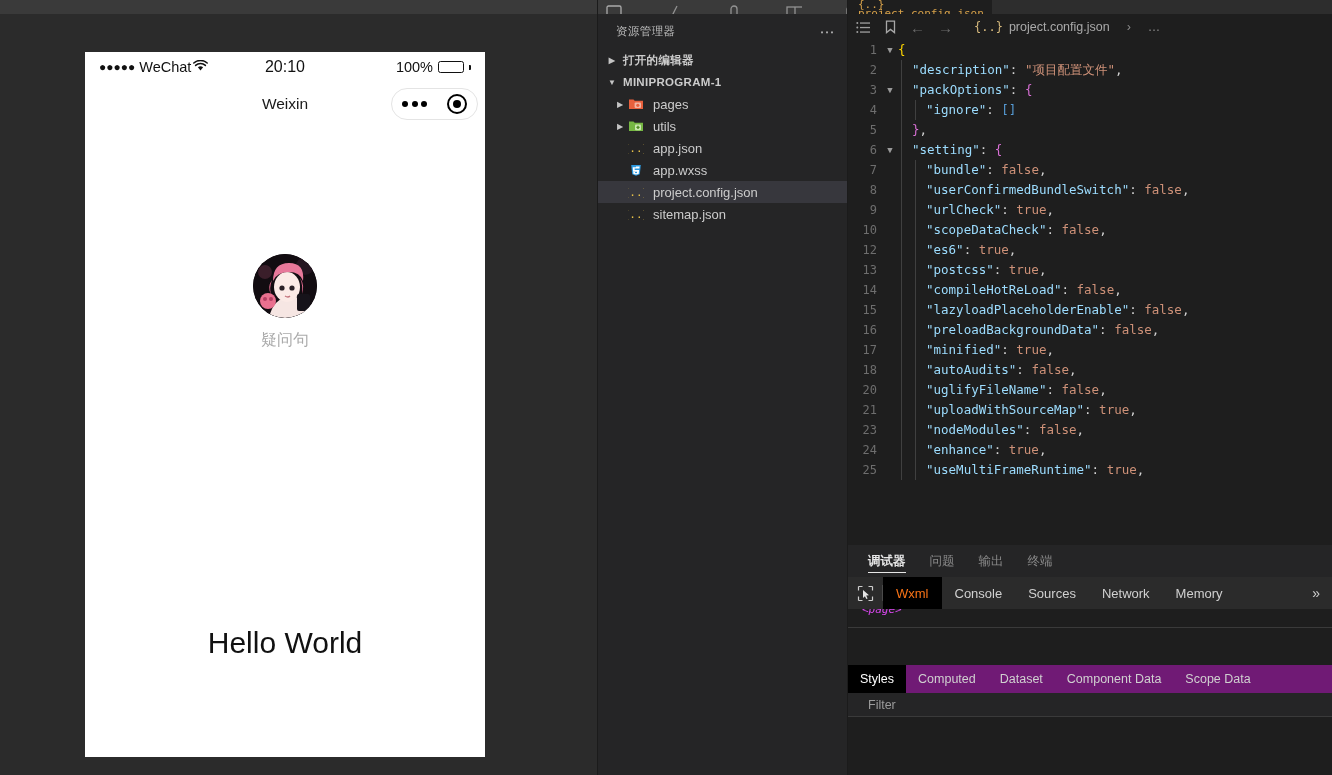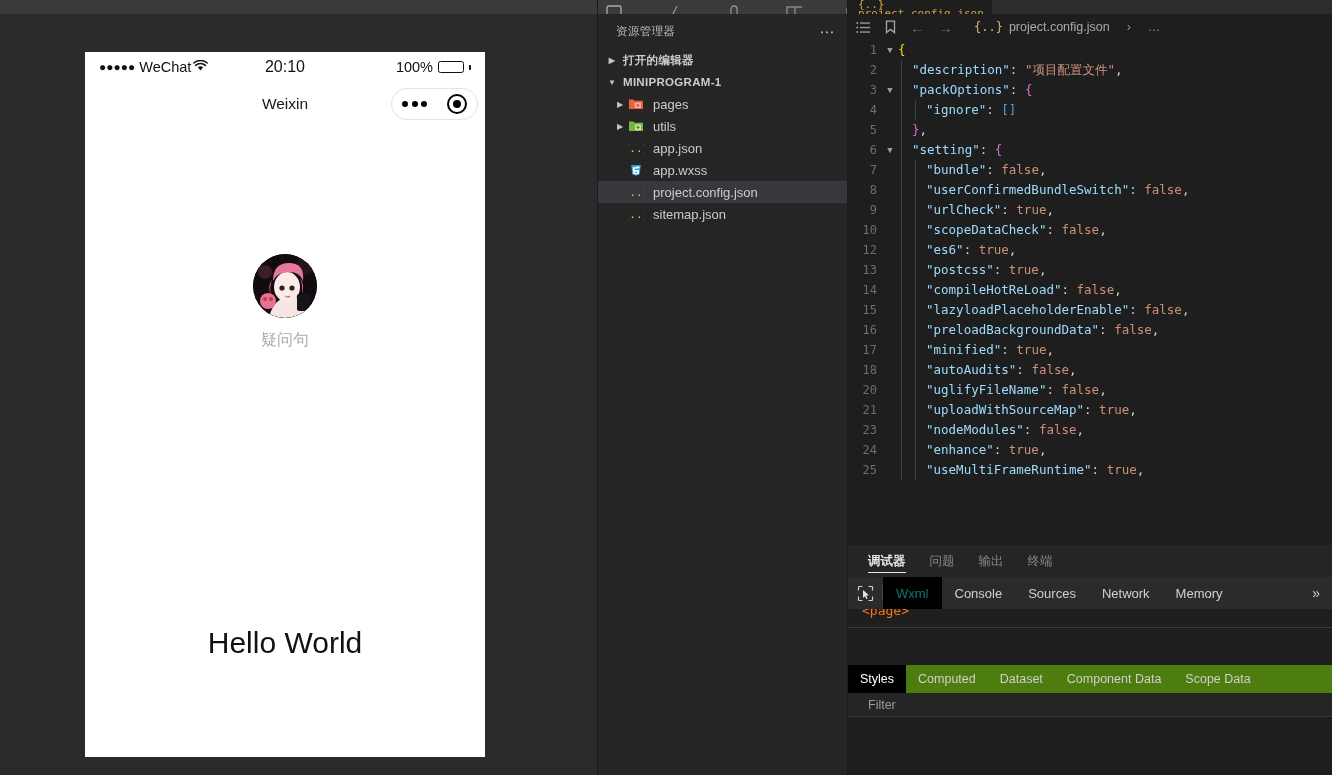--- a/index.html
+++ b/index.html
@@ -161,32 +161,32 @@
   }
   .dev-tabs {
     height: 32px; display: flex; align-items: center; background: #2b2b2b;
     font-size: 13px; color: #d0d0d0;
   }
   .inspect-btn {
     width: 34px; height: 32px; display: flex; align-items: center; justify-content: center;
   }
   .vdiv { width:1px; height:16px; background:#4a4a4a; }
   .dev-tabs .dt { padding: 0 13px; height: 32px; display:flex; align-items:center;}
-  .dev-tabs .dt.active { background: #000000; color: #0f766e; }
+  .dev-tabs .dt.active { background: #000000; color: #f97316; }
   .chev { margin-left: auto; padding-right: 12px; color: #cfcfcf; font-size: 14px; }
 
   .wxml-area { height: 56px; background: #1e1e1e; position: relative; overflow:hidden;}
   .wxml-line {
     position: absolute; left: 14px; top: -6px;
-    font-family: "DejaVu Sans Mono", monospace; font-size: 13px; color: #f97316;
+    font-family: "DejaVu Sans Mono", monospace; font-size: 11px; color: #d946ef; font-style: italic;
   }
   .wxml-sep { position:absolute; left:0; right:0; top:18px; height:1px; background:#3a3a3a;}
 
   .style-tabs {
-    height: 28px; display: flex; align-items: center; background: #4d7c0f;
+    height: 28px; display: flex; align-items: center; background: #701a75;
     font-size: 12.5px; color: #d0d0d0;
   }
   .style-tabs .st { padding: 0 12px; height: 28px; display: flex; align-items: center;}
   .style-tabs .st.active { background: #000000; color: #ffffff; }
   .filter-bar {
     height: 24px; display: flex; align-items: center; padding-left: 20px;
     background: #252526; font-size: 12.5px; color: #9b9b9b;
     border-bottom: 1px solid #3a3a3a;
   }
   .style-body { flex: 1; background: #1e1e1e; position: relative; height: 94px;}

